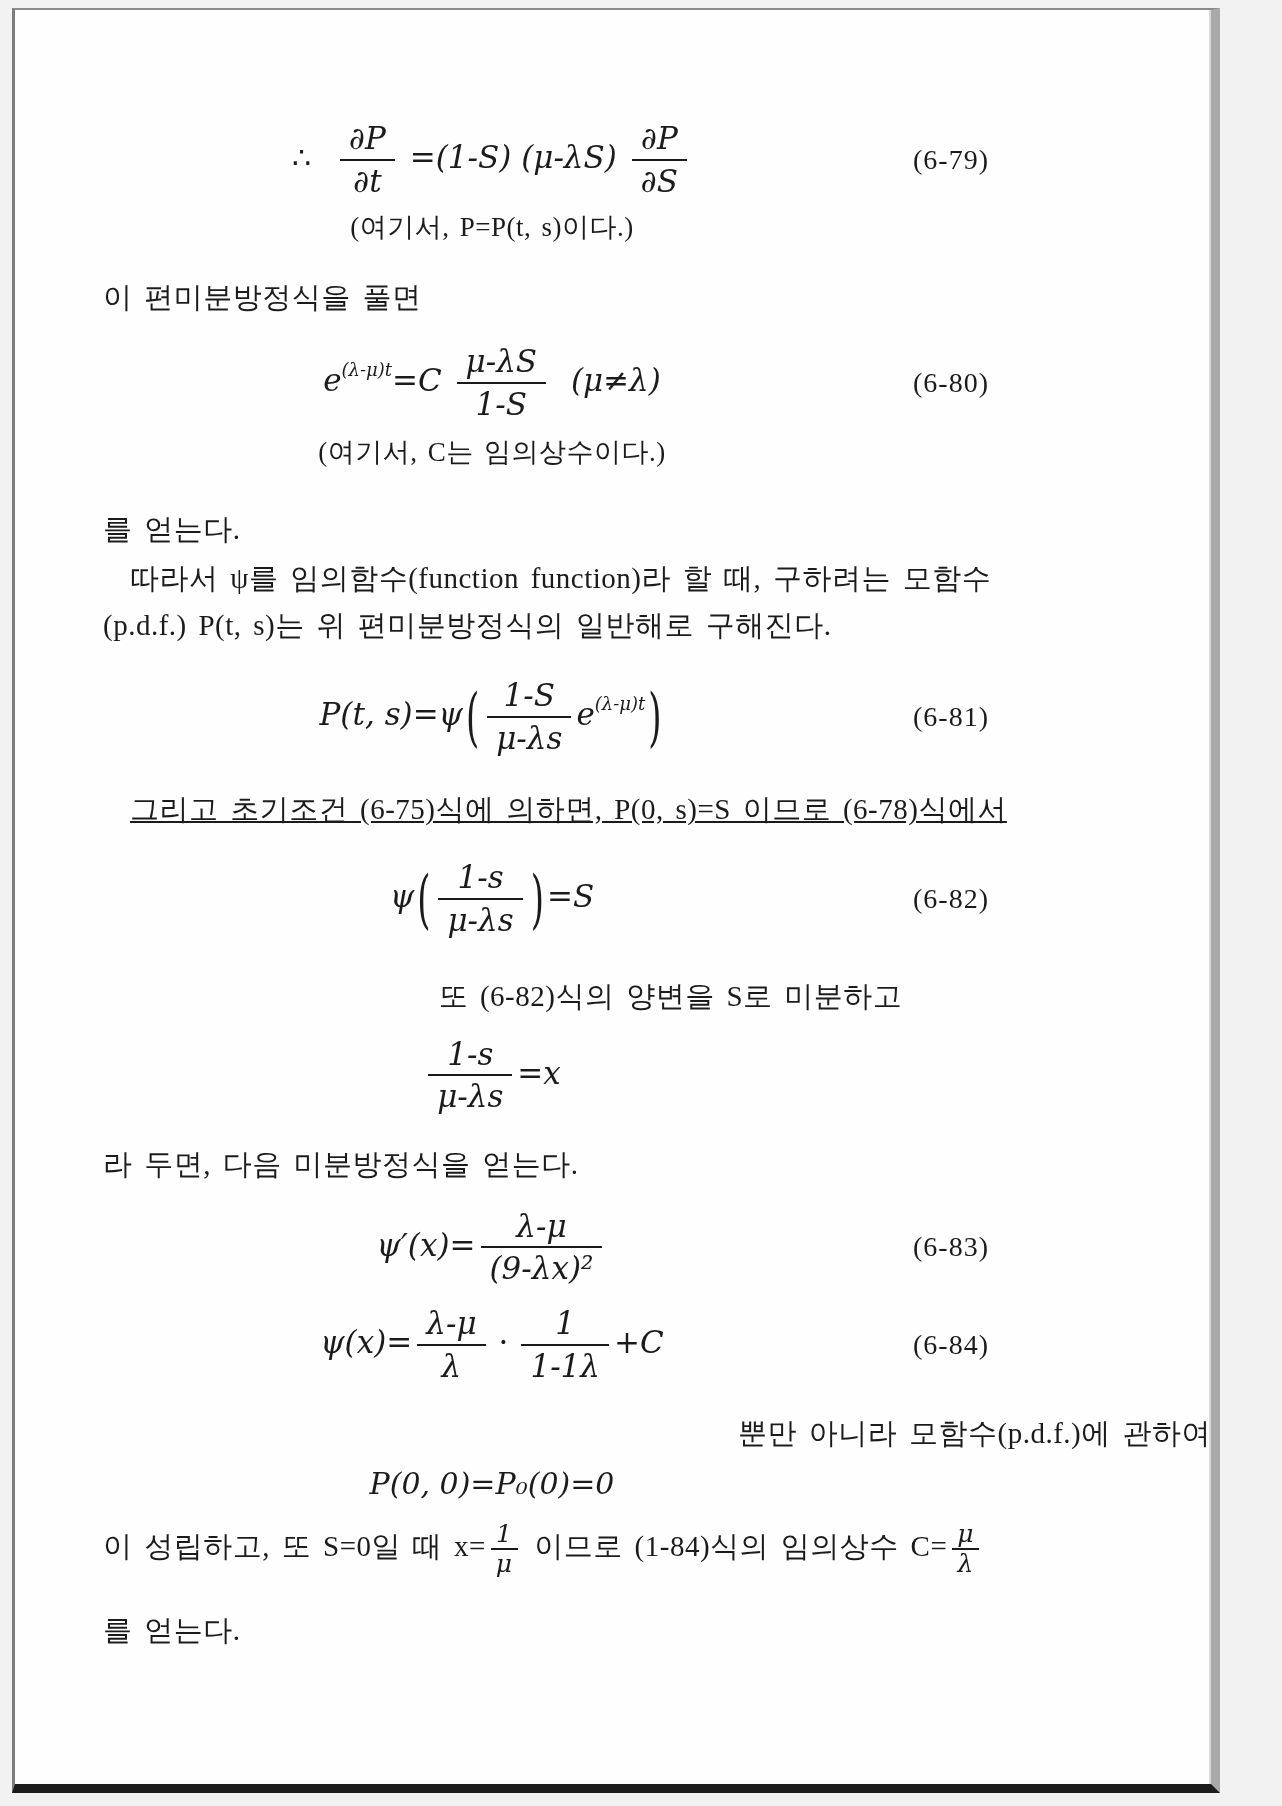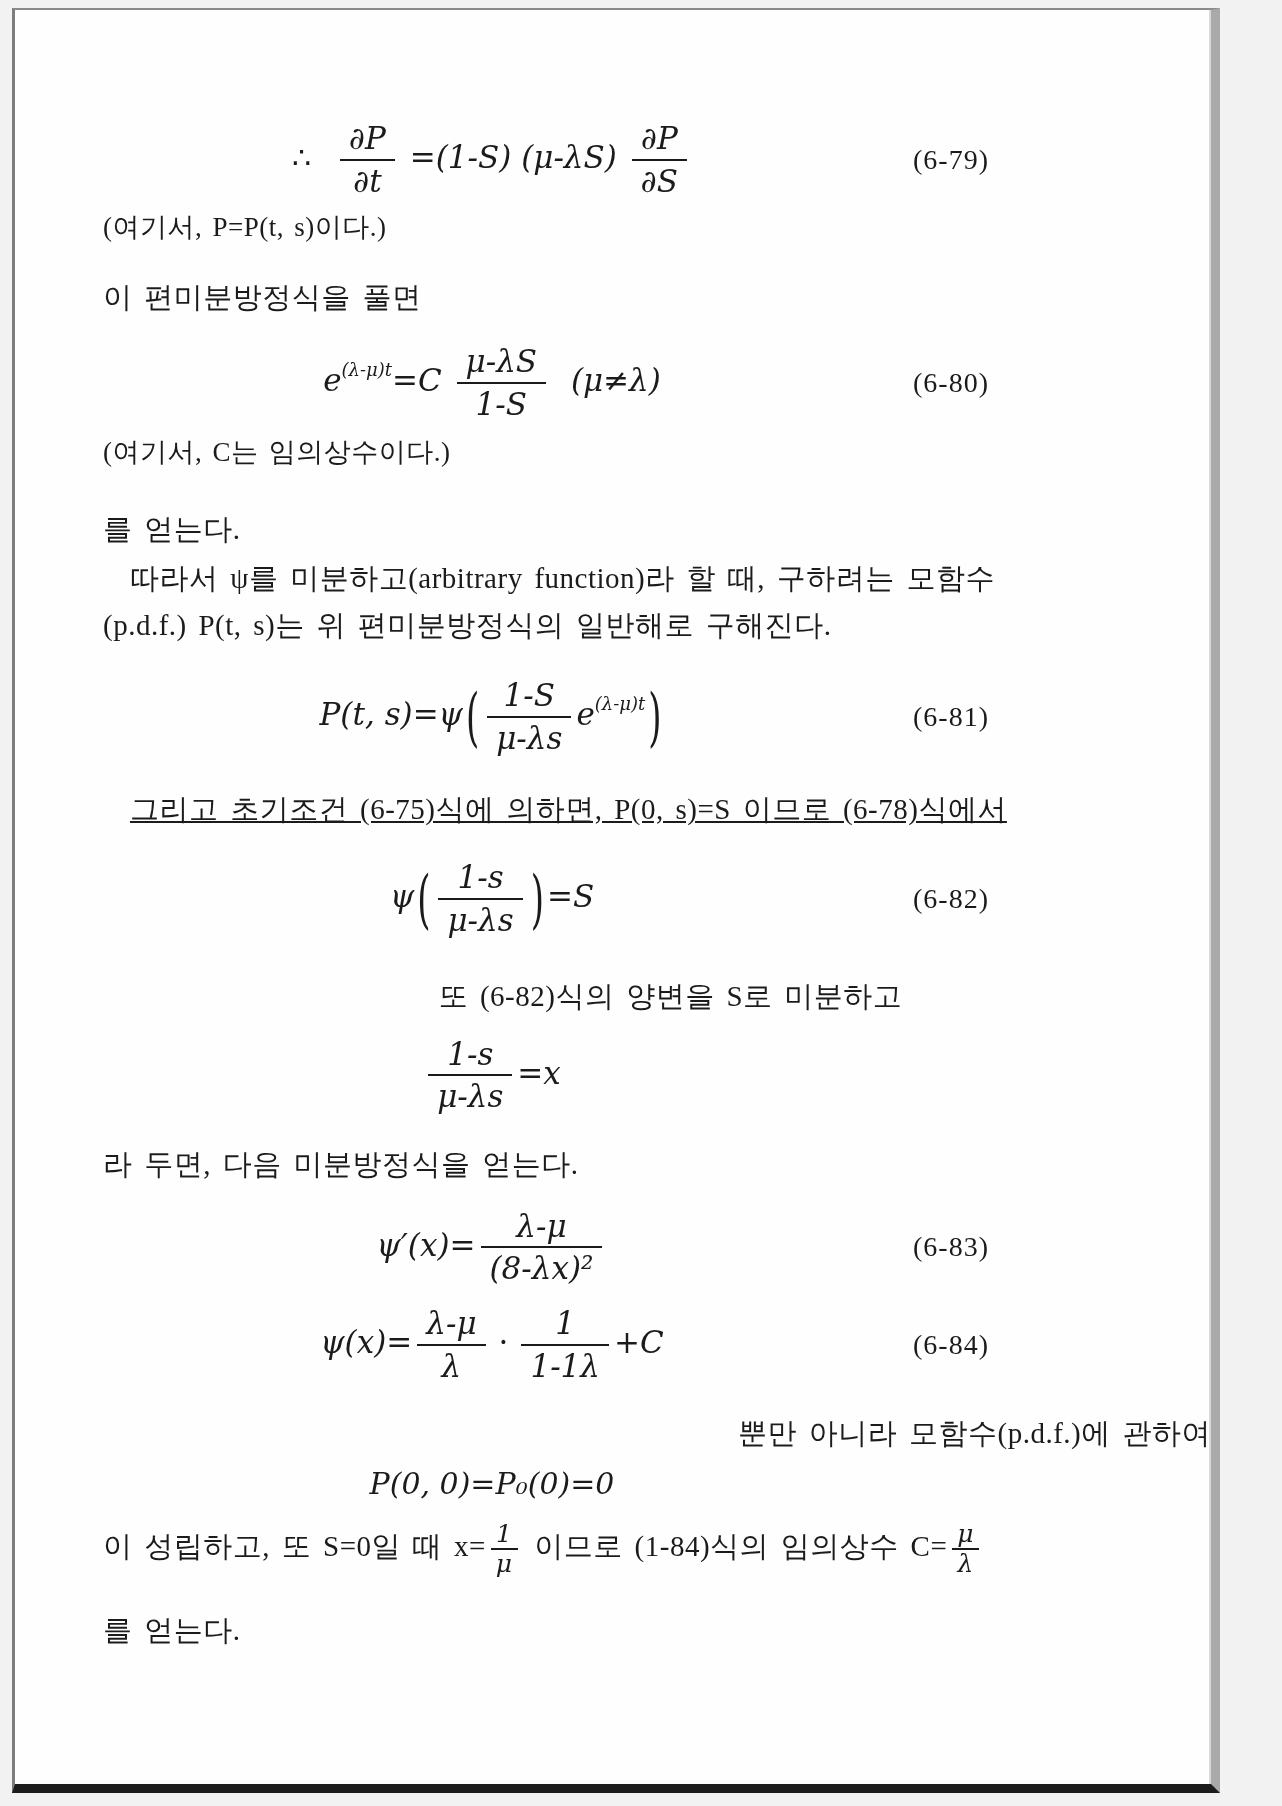--- a/index.html
+++ b/index.html
@@ -51,21 +51,21 @@
   .frac.small .fnum{padding:0 5px 1px;}
   .frac.small .fden{padding:1px 5px 0;}
   sup.exp{font-size:18px;position:relative;top:-4px;font-style:italic;letter-spacing:0;}
   .bigp{
     display:inline-block;transform:scaleY(1.85);
     font-size:34px;font-style:normal;line-height:1;
     vertical-align:middle;margin:0 3px;
   }
   .therefore{font-style:normal;margin-right:14px;font-size:30px;}
   .note{
-    padding-right:330px;
+    text-align:center;padding-right:330px;
     font-size:27px;letter-spacing:.5px;word-spacing:3px;
   }
   .footer{
     text-align:right;padding-right:318px;
     font-size:27px;font-weight:bold;letter-spacing:1px;
   }
   .footer .gap{display:inline-block;width:22px;}
   .mdot{padding:0 8px;font-style:normal;}
 </style>
 </head>
@@ -91,21 +91,21 @@
       <span class="eq-body">
         <span><span>e</span><sup class="exp">(λ-μ)t</sup><span>=C</span></span>
         <span class="frac"><span class="fnum">μ-λS</span><span class="fden">1-S</span></span>
         <span style="margin-left:10px;">(μ≠λ)</span>
       </span>
       <span class="eq-num">(6-80)</span>
     </div>
     <div class="note" style="margin-top:12px;">(여기서, C는 임의상수이다.)</div>
 
     <p class="para" style="margin-top:36px;">를 얻는다.</p>
-    <p class="para indent" style="margin-top:2px;">따라서 ψ를 미분하고(arbitrary function)라 할 때, 구하려는 모함수</p>
+    <p class="para indent" style="margin-top:2px;">따라서 ψ를 임의함수(function function)라 할 때, 구하려는 모함수</p>
     <p class="para">(p.d.f.) P(t, s)는 위 편미분방정식의 일반해로 구해진다.</p>
 
     <div class="eq-row math" style="margin-top:28px;">
       <span class="eq-body">
         <span>P(t, s)=ψ</span><span class="bigp">(</span><span class="frac"><span class="fnum">1-S</span><span class="fden">μ-λs</span></span><span>e</span><sup class="exp">(λ-μ)t</sup><span class="bigp">)</span>
       </span>
       <span class="eq-num">(6-81)</span>
     </div>
 
     <p class="para indent" style="margin-top:30px;text-decoration:underline;">그리고 초기조건 (6-75)식에 의하면, P(0, s)=S 이므로 (6-78)식에서</p>
@@ -122,21 +122,21 @@
     <div class="eq-row math" style="margin-top:16px;">
       <span class="eq-body">
         <span class="frac"><span class="fnum">1-s</span><span class="fden">μ-λs</span></span><span>=x</span>
       </span>
     </div>
 
     <p class="para" style="margin-top:26px;">라 두면, 다음 미분방정식을 얻는다.</p>
 
     <div class="eq-row math" style="margin-top:20px;">
       <span class="eq-body">
-        <span>ψ′(x)=</span><span class="frac"><span class="fnum">λ-μ</span><span class="fden">(8-λx)²</span></span>
+        <span>ψ′(x)=</span><span class="frac"><span class="fnum">λ-μ</span><span class="fden">(9-λx)²</span></span>
       </span>
       <span class="eq-num">(6-83)</span>
     </div>
 
 
     <div class="eq-row math" style="margin-top:18px;">
       <span class="eq-body">
         <span>ψ(x)=</span><span class="frac"><span class="fnum">λ-μ</span><span class="fden">λ</span></span><span class="mdot">·</span><span class="frac"><span class="fnum">1</span><span class="fden">1-1λ</span></span><span>+C</span>
       </span>
       <span class="eq-num">(6-84)</span>

